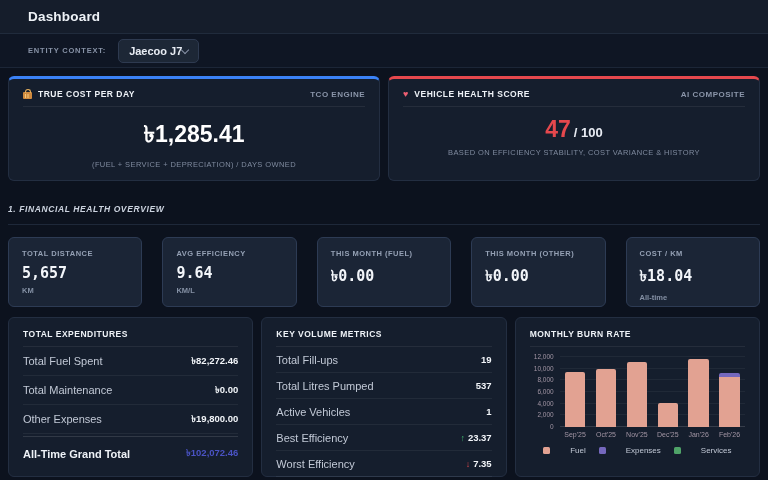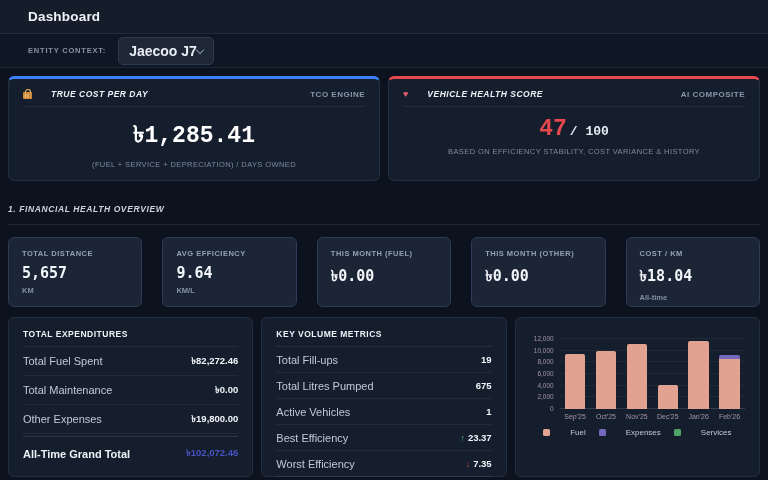--- a/index.html
+++ b/index.html
@@ -7,37 +7,37 @@
     width:768px;height:480px;overflow:hidden;
     background:#0c121e;color:#eef2f7;
     font-family:"Liberation Sans", sans-serif;
     -webkit-font-smoothing:antialiased;
   }
   
   .topbar{background:#151d2b;border-bottom:1px solid #202b3c;padding:9px 28px;}
   .topbar h1{margin:0;font-size:13.5px;font-weight:bold;letter-spacing:.2px;}
   .entitybar{background:#0f1624;border-bottom:1px solid #1c2637;height:33px;display:flex;align-items:center;padding:0 28px;}
   .entity-label{font-size:7.5px;font-weight:bold;letter-spacing:.8px;color:#8792a6;}
-  .entity-select{margin-left:12px;display:flex;align-items:center;background:#1d2736;border:1px solid #2e3a50;border-radius:5px;color:#e9edf4;font-family:inherit;font-size:14px;font-weight:bold;padding:5px 10px;cursor:pointer;}
+  .entity-select{margin-left:12px;display:flex;align-items:center;background:#1d2736;border:1px solid #2e3a50;border-radius:5px;color:#e9edf4;font-family:inherit;font-size:11px;font-weight:bold;padding:5px 10px;cursor:pointer;}
   .chev{width:5px;height:5px;border-right:1.4px solid #8792a6;border-bottom:1.4px solid #8792a6;transform:rotate(45deg);margin-top:-2px;}
   
   .content{padding:8px;}
   .hero-row{display:grid;grid-template-columns:1fr 1fr;gap:8px;margin-bottom:8px;}
   .stat-row{display:grid;grid-template-columns:repeat(5,1fr);gap:20px;margin-bottom:10px;}
   .mid-row{display:grid;grid-template-columns:repeat(3,1fr);gap:8px;margin-bottom:13px;}
   
   .card{background:#151e2d;border:1px solid #232e41;border-radius:6px;padding:11px 14px;box-sizing:border-box;position:relative;}
   .card.hero{padding-top:10px;}
   .accent-blue{border-top:3px solid #3b82f6;}
   .accent-red{border-top:3px solid #e5484d;}
   .card-head{display:flex;justify-content:space-between;align-items:center;padding-bottom:7px;border-bottom:1px solid rgba(255,255,255,.07);}
-  .head-left{display:flex;align-items:center;gap:19px;font-style:italic;}
+  .head-left{display:flex;align-items:center;gap:6px;}
   .card-title{font-size:8.5px;font-weight:bold;letter-spacing:.5px;color:#eef2f7;}
   .card-tag{font-size:8px;font-weight:bold;letter-spacing:.5px;color:#8a95a9;}
-  .hero-value{text-align:center;font-size:23px;font-weight:bold;color:#ffffff;margin-top:9px;font-family:Liberation Mono, monospace;}
+  .hero-value{text-align:center;font-size:23px;font-weight:bold;color:#ffffff;margin-top:9px;}
   .score{color:#e5484d;}
   .score-suffix{font-size:13px;color:#e9edf4;font-weight:bold;margin-left:3px;}
   .hero-sub{text-align:center;font-size:7.5px;color:#7f8a9e;margin-top:5px;letter-spacing:.4px;}
   
   .section-head{border-bottom:1px solid #1e2839;padding:9px 0 8px;margin-bottom:12px;}
   .section-title{font-size:8.5px;font-weight:bold;letter-spacing:.6px;color:#ccd3df;font-style:italic;}
   
   .stat-card{background:#1b2536;border:1px solid #2d3b54;border-radius:6px;padding:11px 13px;height:70px;box-sizing:border-box;}
   .stat-label{font-size:7.5px;font-weight:bold;letter-spacing:.5px;color:#94a0b4;}
   .stat-value{font-family:"DejaVu Sans Mono", monospace;font-size:15px;font-weight:bold;color:#f3f6fa;margin-top:6px;}
@@ -180,37 +180,40 @@
     <section class="card">
       <div class="card-head">
         <span class="card-title">KEY VOLUME METRICS</span>
       </div>
       <div class="list-row">
         <span class="row-label">Total Fill-ups</span>
         <span class="row-value">19</span>
       </div>
       <div class="list-row">
         <span class="row-label">Total Litres Pumped</span>
-        <span class="row-value">675</span>
+        <span class="row-value">537</span>
       </div>
       <div class="list-row">
         <span class="row-label">Active Vehicles</span>
         <span class="row-value">1</span>
       </div>
       <div class="list-row">
         <span class="row-label">Best Efficiency</span>
         <span class="row-value"><span class="arrow up">↑</span><span>23.37</span></span>
       </div>
       <div class="list-row">
         <span class="row-label">Worst Efficiency</span>
         <span class="row-value"><span class="arrow down">↓</span><span>7.35</span></span>
       </div>
     </section>
 
     <section class="card">
+      <div class="card-head">
+        <span class="card-title">MONTHLY BURN RATE</span>
+      </div>
       <div class="chart">
         <div class="chart-body">
           <div class="chart-yaxis">
               <div class="ytick" style="bottom: calc(100% - 3px);">12,000</div>
               <div class="ytick" style="bottom: calc(83.3333% - 3px);">10,000</div>
               <div class="ytick" style="bottom: calc(66.6667% - 3px);">8,000</div>
               <div class="ytick" style="bottom: calc(50% - 3px);">6,000</div>
               <div class="ytick" style="bottom: calc(33.3333% - 3px);">4,000</div>
               <div class="ytick" style="bottom: calc(16.6667% - 3px);">2,000</div>
               <div class="ytick" style="bottom: calc(0% - 3px);">0</div>

